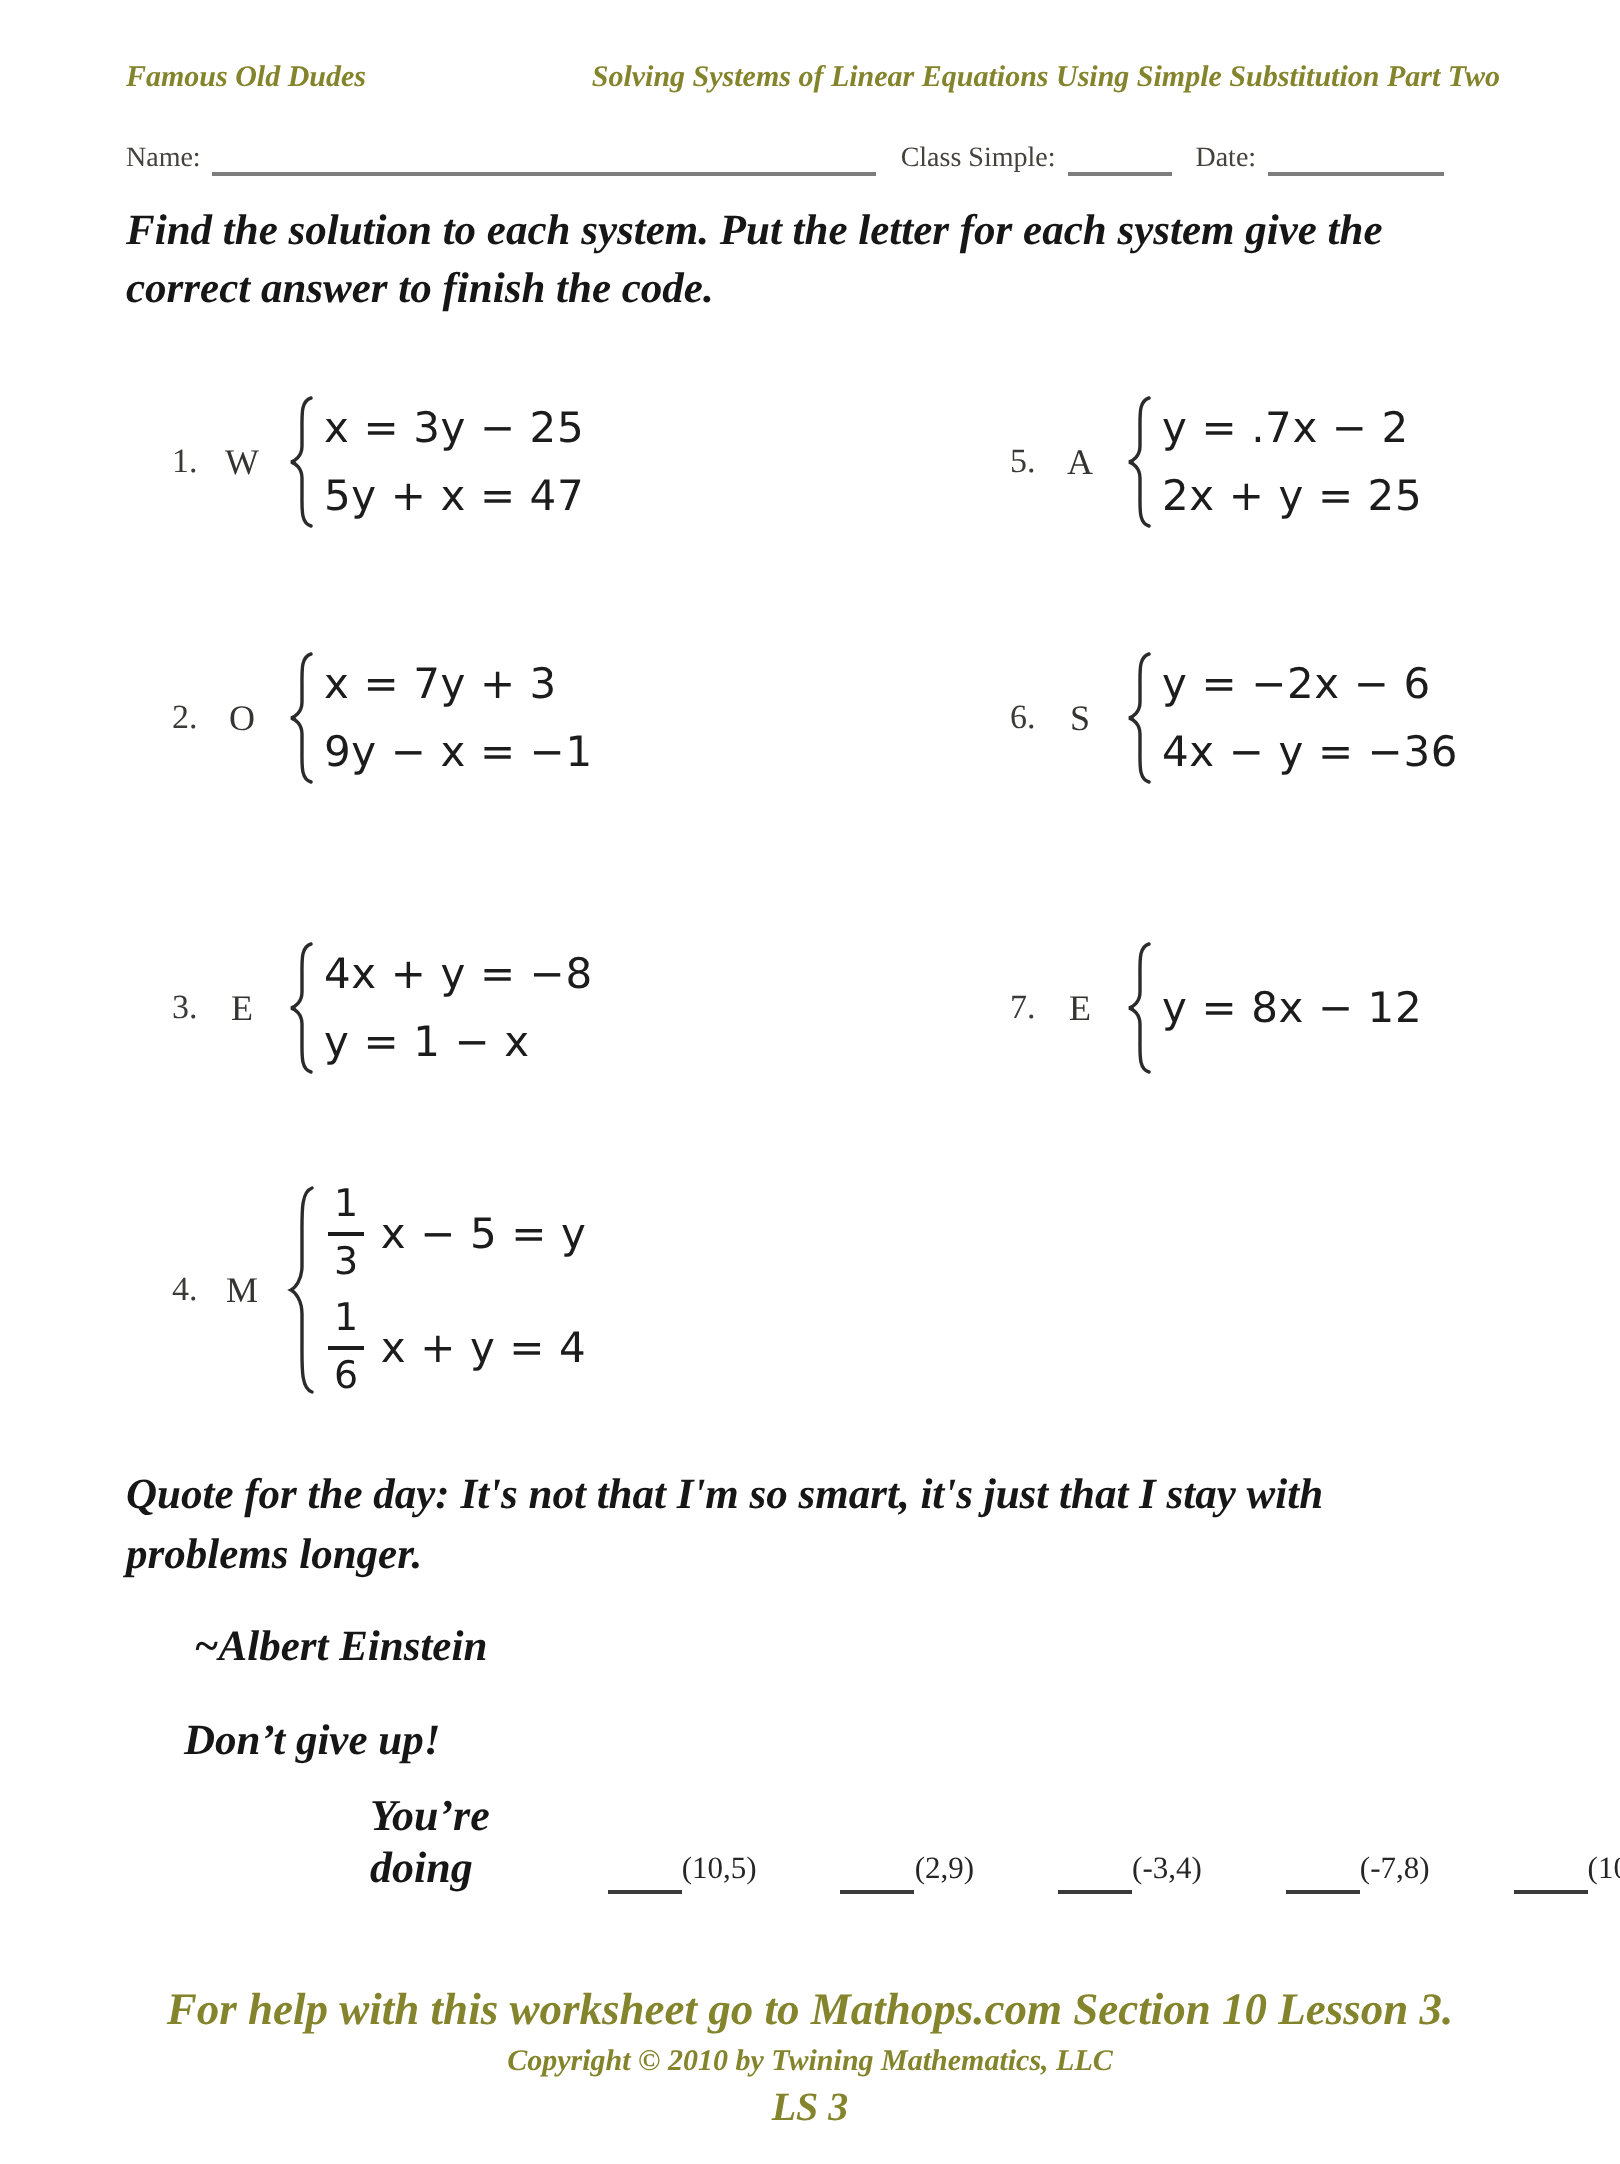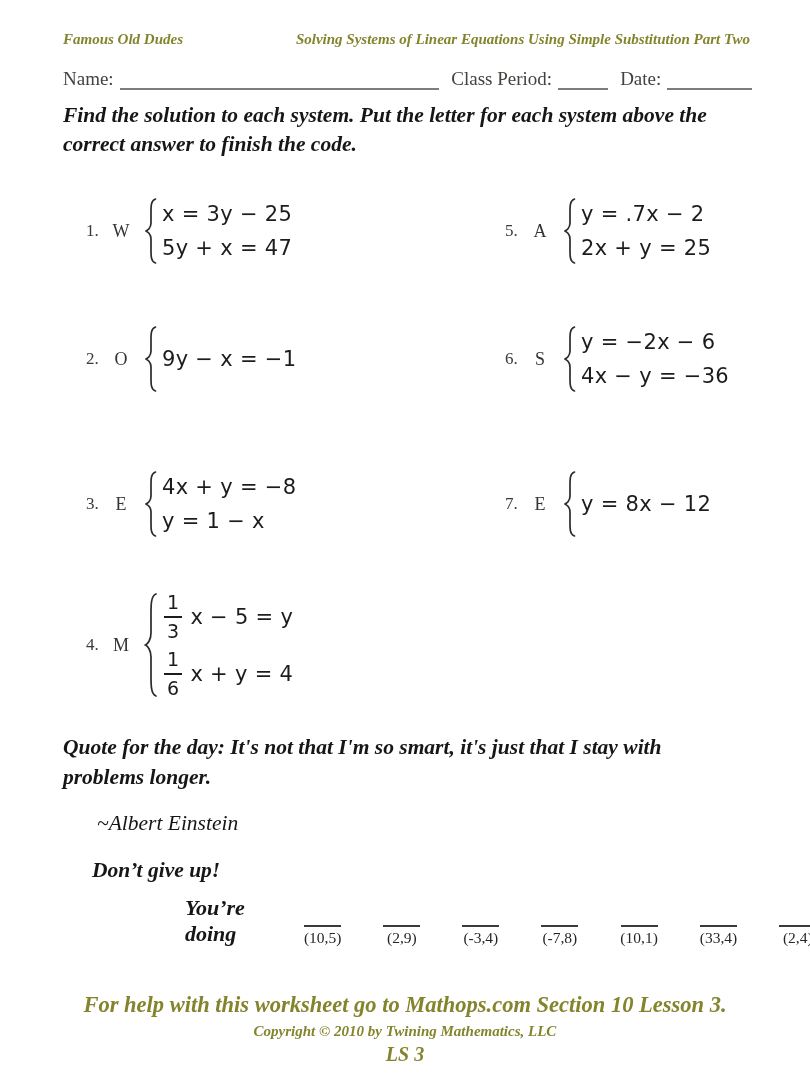--- a/index.html
+++ b/index.html
@@ -8,21 +8,21 @@
   .page {
     position:relative; width:810px; height:1082px; margin:0 auto;
     background:#ffffff; overflow:hidden;
   }
   
   .hdr { position:absolute; top:31px; left:63px; right:60px;
          display:flex; justify-content:space-between; align-items:baseline; }
   .hdr span { font-style:italic; font-weight:bold; font-size:15px; color:var(--accent); white-space:nowrap; }
   
   .name-row { position:absolute; top:68px; left:63px; right:58px;
-              display:flex; align-items:flex-end; font-size:19px; color:var(--gray-ink); }
+              display:flex; align-items:flex-end; font-size:14px; color:var(--gray-ink); }
   .name-row .lbl { white-space:nowrap; padding-right:6px; }
   .blank { display:inline-block; border-bottom:2px solid var(--rule); height:20px; }
   .blank.name { width:332px; margin-right:12px; }
   .blank.cp   { width:52px;  margin-right:12px; }
   .blank.date { width:88px; }
   
   .instructions { position:absolute; top:101px; left:63px; width:732px;
                   font-size:21.5px; font-weight:bold; font-style:italic; color:var(--ink);
                   line-height:29px; white-space:pre-line; }
   
@@ -37,29 +37,29 @@
   .eqs4 { display:flex; flex-direction:column; gap:13px; }
   .frac-line { display:flex; align-items:center; height:44px; white-space:nowrap; letter-spacing:0.3px; }
   .frac { display:inline-block; text-align:center; font-size:19px; line-height:1; margin-right:8px; }
   .frac .fnum { display:block; padding:0 3px 4px; border-bottom:2px solid #1c1c1c; }
   .frac .fden { display:block; padding-top:4px; }
   
   .quote { position:absolute; top:732px; left:63px; width:732px;
            font-size:21.5px; font-weight:bold; font-style:italic; color:var(--ink);
            line-height:30px; white-space:pre-line; }
   .attribution { position:absolute; top:811px; left:97px;
-                 font-size:21.5px; font-weight:normal; font-style:italic; color:var(--ink); }
+                 font-size:21.5px; font-weight:bold; font-style:italic; color:var(--ink); }
   .encourage { position:absolute; top:858px; left:92px;
                font-size:21.5px; font-weight:bold; font-style:italic; color:var(--ink); }
   
   .code-row { position:absolute; top:890px; left:185px; display:flex; align-items:flex-end; }
   .code-prefix { font-size:22px; font-weight:bold; font-style:italic; color:var(--ink);
                  margin-right:30px; padding-top:5px; }
   .slots { display:flex; gap:13px; }
-  .slot { display:flex; flex-direction:column; align-items:center;margin-left:29px; }
+  .slot { display:flex; flex-direction:row; align-items:center;margin-left:29px; }
   .ans-blank { display:block; width:37px; height:26px; border-bottom:2px solid #3a3a3a; }
   .coord { font-size:15.5px; color:#262626; padding-top:2px; white-space:nowrap; }
   .code-suffix { font-size:22px; font-weight:bold; font-style:italic; color:var(--ink);
                  margin-left:2px; padding-top:5px; }
   
   .footer-line { position:absolute; left:0; width:100%; text-align:center;
                  font-weight:bold; font-style:italic; color:var(--accent); }
   .f1 { top:992px; font-size:22.5px; }
   .f2 { top:1023px; font-size:15px; }
   .f3 { top:1043px; font-size:20px; }
@@ -70,27 +70,27 @@
 <div class="page">
 
   <div class="hdr">
     <span>Famous Old Dudes</span>
     <span>Solving Systems of Linear Equations Using Simple Substitution Part Two</span>
   </div>
 
   <div class="name-row">
     <span class="lbl">Name:</span>
     <span class="blank name"></span>
-    <span class="lbl">Class Period:</span>
+    <span class="lbl">Class Simple:</span>
     <span class="blank cp"></span>
     <span class="lbl">Date:</span>
     <span class="blank date"></span>
   </div>
 
-  <div class="instructions">Find the solution to each system.  Put the letter for each system above the
+  <div class="instructions">Find the solution to each system.  Put the letter for each system give the
 correct answer to finish the code.</div>
 
   <div class="problem" style="left:86px; top:197px;">
     <span class="pnum">1.</span>
     <span class="pletter">W</span>
     <span class="brace">
       <svg width="16" height="68" viewBox="0 0 16 68">
           <path d="M14.5 2 C9.5 3.5 10 10 10 17.5 L10 26 C10 31 6.5 33.5 4.5 34 C6.5 34.5 10 37 10 42 L10 50.5 C10 58 9.5 64.5 14.5 66" fill="none" stroke="#2b2b2b" stroke-width="1.7" stroke-linecap="round"></path>
         </svg>
     </span>
@@ -116,20 +116,21 @@
 
   <div class="problem" style="left:86px; top:325px;">
     <span class="pnum">2.</span>
     <span class="pletter">O</span>
     <span class="brace">
       <svg width="16" height="68" viewBox="0 0 16 68">
           <path d="M14.5 2 C9.5 3.5 10 10 10 17.5 L10 26 C10 31 6.5 33.5 4.5 34 C6.5 34.5 10 37 10 42 L10 50.5 C10 58 9.5 64.5 14.5 66" fill="none" stroke="#2b2b2b" stroke-width="1.7" stroke-linecap="round"></path>
         </svg>
     </span>
     <div class="eqs">
+      <div class="eq">x = 7y + 3</div>
       <div class="eq">9y − x = −1</div>
     </div>
   </div>
 
   <div class="problem" style="left:505px; top:325px;">
     <span class="pnum">6.</span>
     <span class="pletter">S</span>
     <span class="brace">
       <svg width="16" height="68" viewBox="0 0 16 68">
           <path d="M14.5 2 C9.5 3.5 10 10 10 17.5 L10 26 C10 31 6.5 33.5 4.5 34 C6.5 34.5 10 37 10 42 L10 50.5 C10 58 9.5 64.5 14.5 66" fill="none" stroke="#2b2b2b" stroke-width="1.7" stroke-linecap="round"></path>

